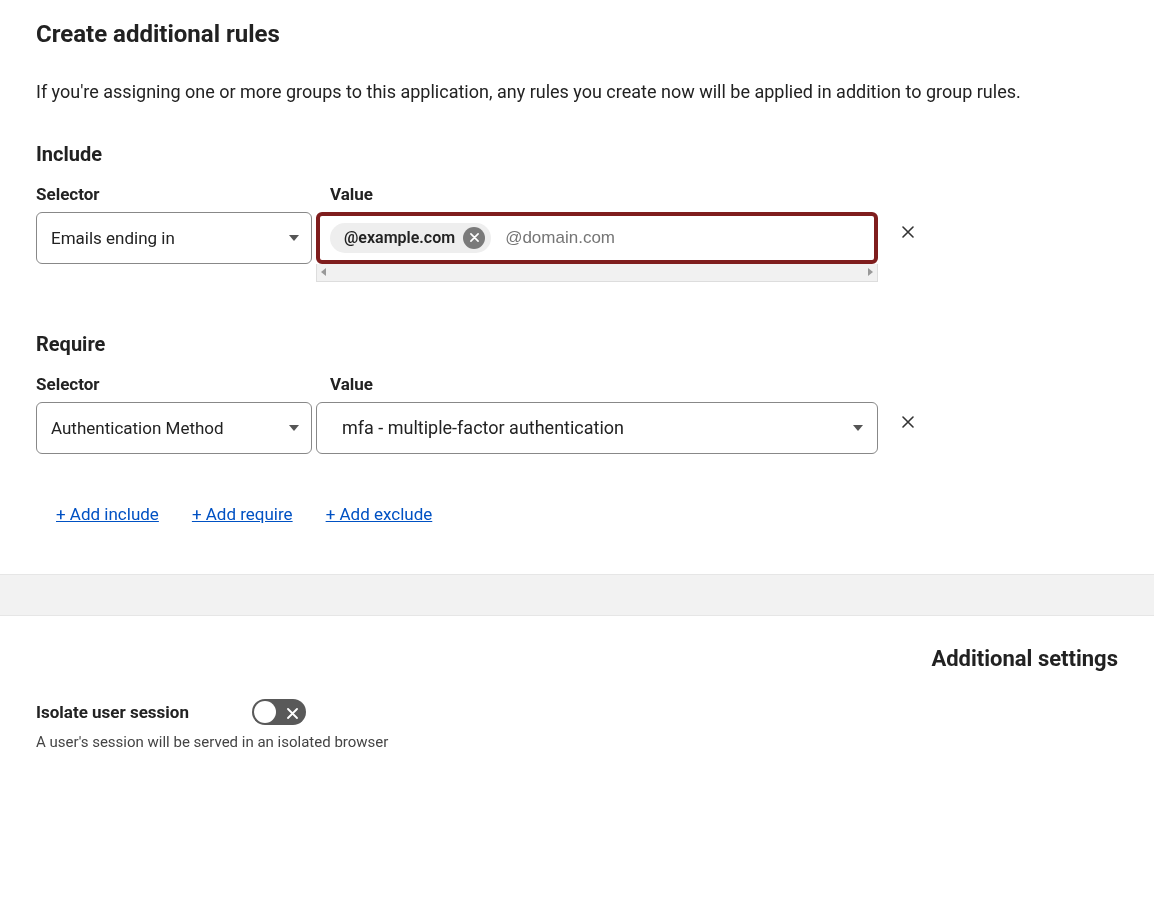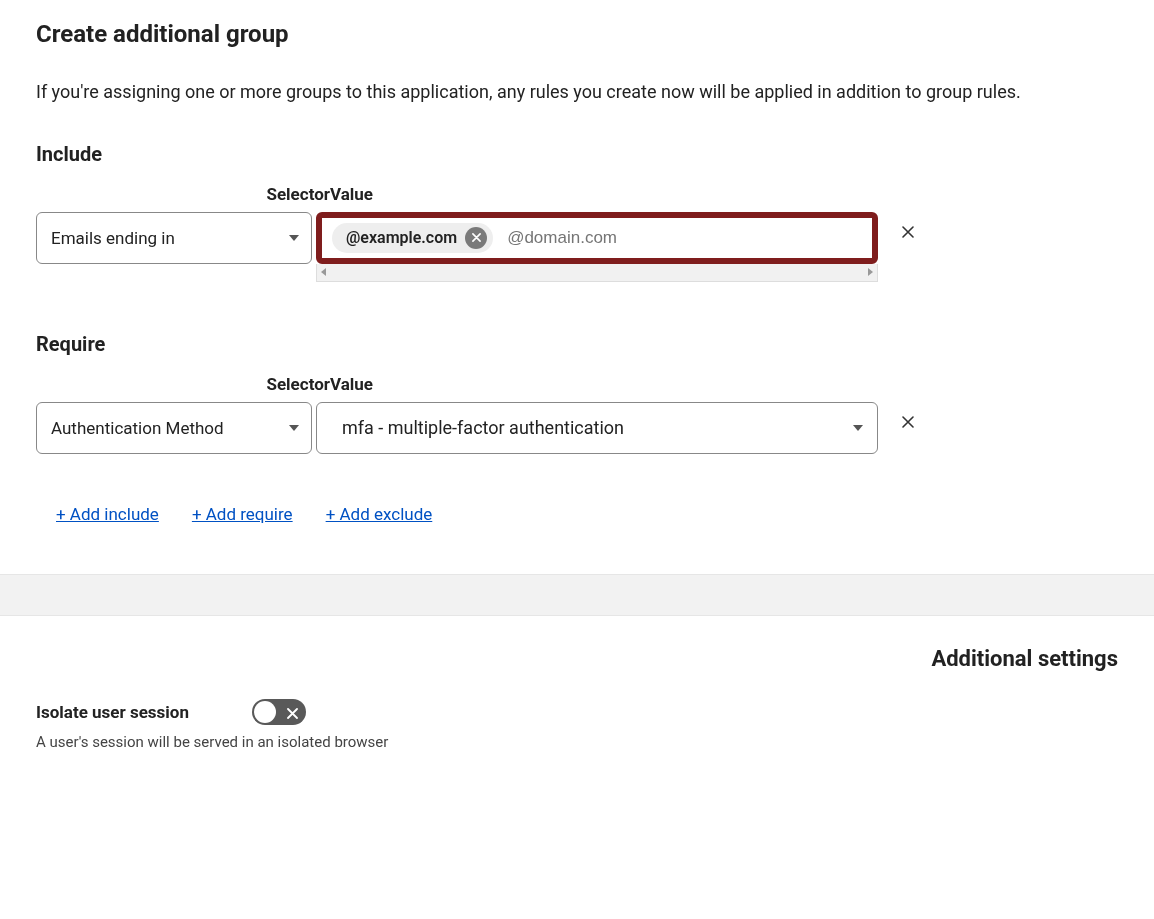--- a/index.html
+++ b/index.html
@@ -29,21 +29,20 @@
       max-width: 1060px;
     }
     h3.sub-heading {
       font-size: 20px;
       font-weight: 700;
       margin-bottom: 18px;
     }
     .labels-row {
       display: flex;
       margin-bottom: 8px;
-      text-align: right;
     }
     .label-selector {
       width: 294px;
       font-size: 17px;
       font-weight: 700;
     }
     .label-value {
       font-size: 17px;
       font-weight: 700;
     }
@@ -73,21 +72,21 @@
       border-right: 5px solid transparent;
       border-top: 6px solid #555;
     }
     .value-container {
       width: 562px;
       position: relative;
     }
     .value-box {
       width: 562px;
       min-height: 52px;
-      border: 6px solid #7f1d1d;
+      border: 4px solid #7f1d1d;
       border-radius: 6px;
       display: flex;
       align-items: center;
       padding: 0 12px 0 10px;
       background: #fff;
     }
     .chip {
       display: inline-flex;
       align-items: center;
       background: #eeeeee;
@@ -245,21 +244,21 @@
     }
     .setting-desc {
       font-size: 15px;
       color: #444;
     }
   </style>
 </head>
 <body>
 
 <div class="section">
-  <h2 class="main-heading">Create additional group</h2>
+  <h2 class="main-heading">Create additional rules</h2>
   <p class="description">If you're assigning one or more groups to this application, any rules you create now will be applied in addition to group rules.</p>
 
   <h3 class="sub-heading">Include</h3>
   <div class="labels-row">
     <div class="label-selector">Selector</div>
     <div class="label-value">Value</div>
   </div>
   <div class="rule-row">
     <div class="selector-dropdown">
       <span>Emails ending in</span>

